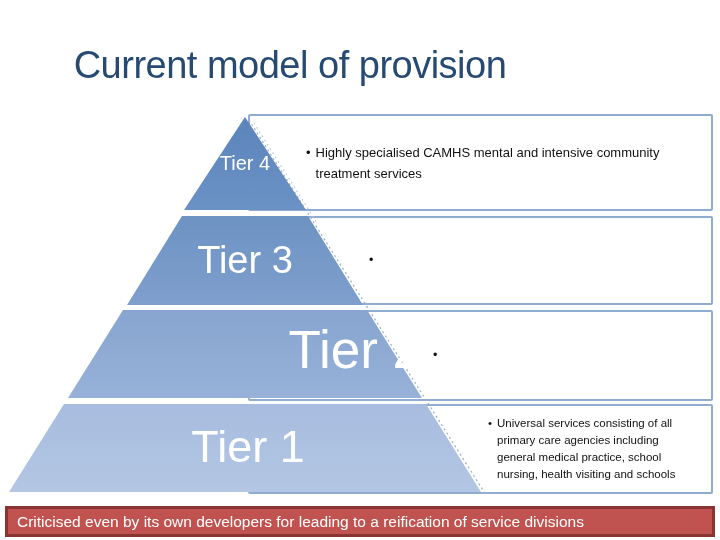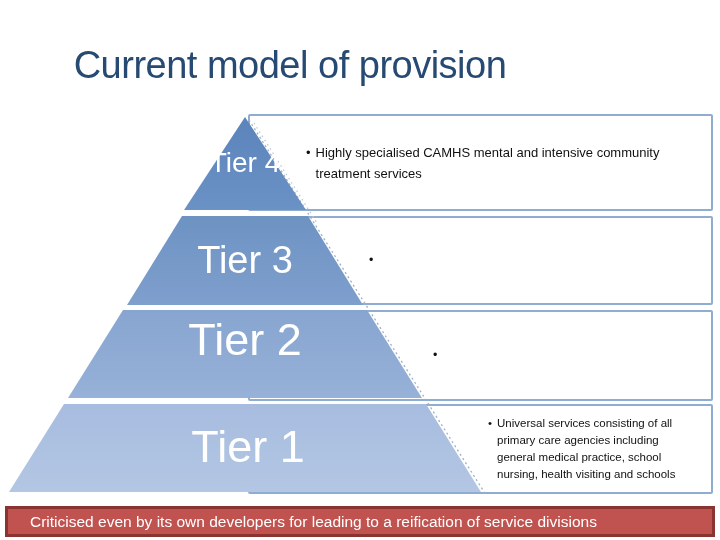--- a/index.html
+++ b/index.html
@@ -36,30 +36,30 @@
     clip-path:polygon(50% 0,100% 100%,0 100%);}
   .tier-3{left:127px;top:216px;width:236px;height:89px;
     clip-path:polygon(55px 0,calc(100% - 55px) 0,100% 100%,0 100%);}
   .tier-2{left:68px;top:310px;width:354px;height:88px;
     clip-path:polygon(55px 0,calc(100% - 55px) 0,100% 100%,0 100%);}
   .tier-1{left:9px;top:404px;width:472px;height:88px;
     clip-path:polygon(55px 0,calc(100% - 55px) 0,100% 100%,0 100%);}
   .tier-label{
     position:absolute;z-index:4;color:#ffffff;text-align:center;font-weight:400;
   }
-  .label-4{left:184px;width:122px;top:151px;font-size:28px;line-height:24px;}
+  .label-4{left:184px;width:122px;top:151px;font-size:20px;line-height:24px;}
   .label-3{left:127px;width:236px;top:231px;font-size:38px;line-height:58px;}
-  .label-2{left:68px;width:354px;top:311px;font-size:45px;line-height:58px;}
+  .label-2{left:68px;width:354px;top:321px;font-size:53px;line-height:58px;text-align:right;}
   .label-1{left:12px;width:472px;top:418px;font-size:45px;line-height:58px;}
   
   .footer-banner{
     position:absolute;left:5px;top:506px;width:710px;height:31px;box-sizing:border-box;
     border:3px solid #8a3432;display:flex;align-items:center;z-index:5;
   }
-  .footer-text{font-size:15.5px;padding-left:22px;white-space:pre;}
+  .footer-text{font-size:15.5px;padding-left:9px;white-space:pre;}
 </style>
 </head>
 <body>
 
 <div class="slide">
 
   <div class="title" style="color: rgb(39, 74, 114);">Current model of provision</div>
 
   <div class="desc-box box-4" style="border-color: rgb(143, 173, 208);">
     <div class="bullet-line">

